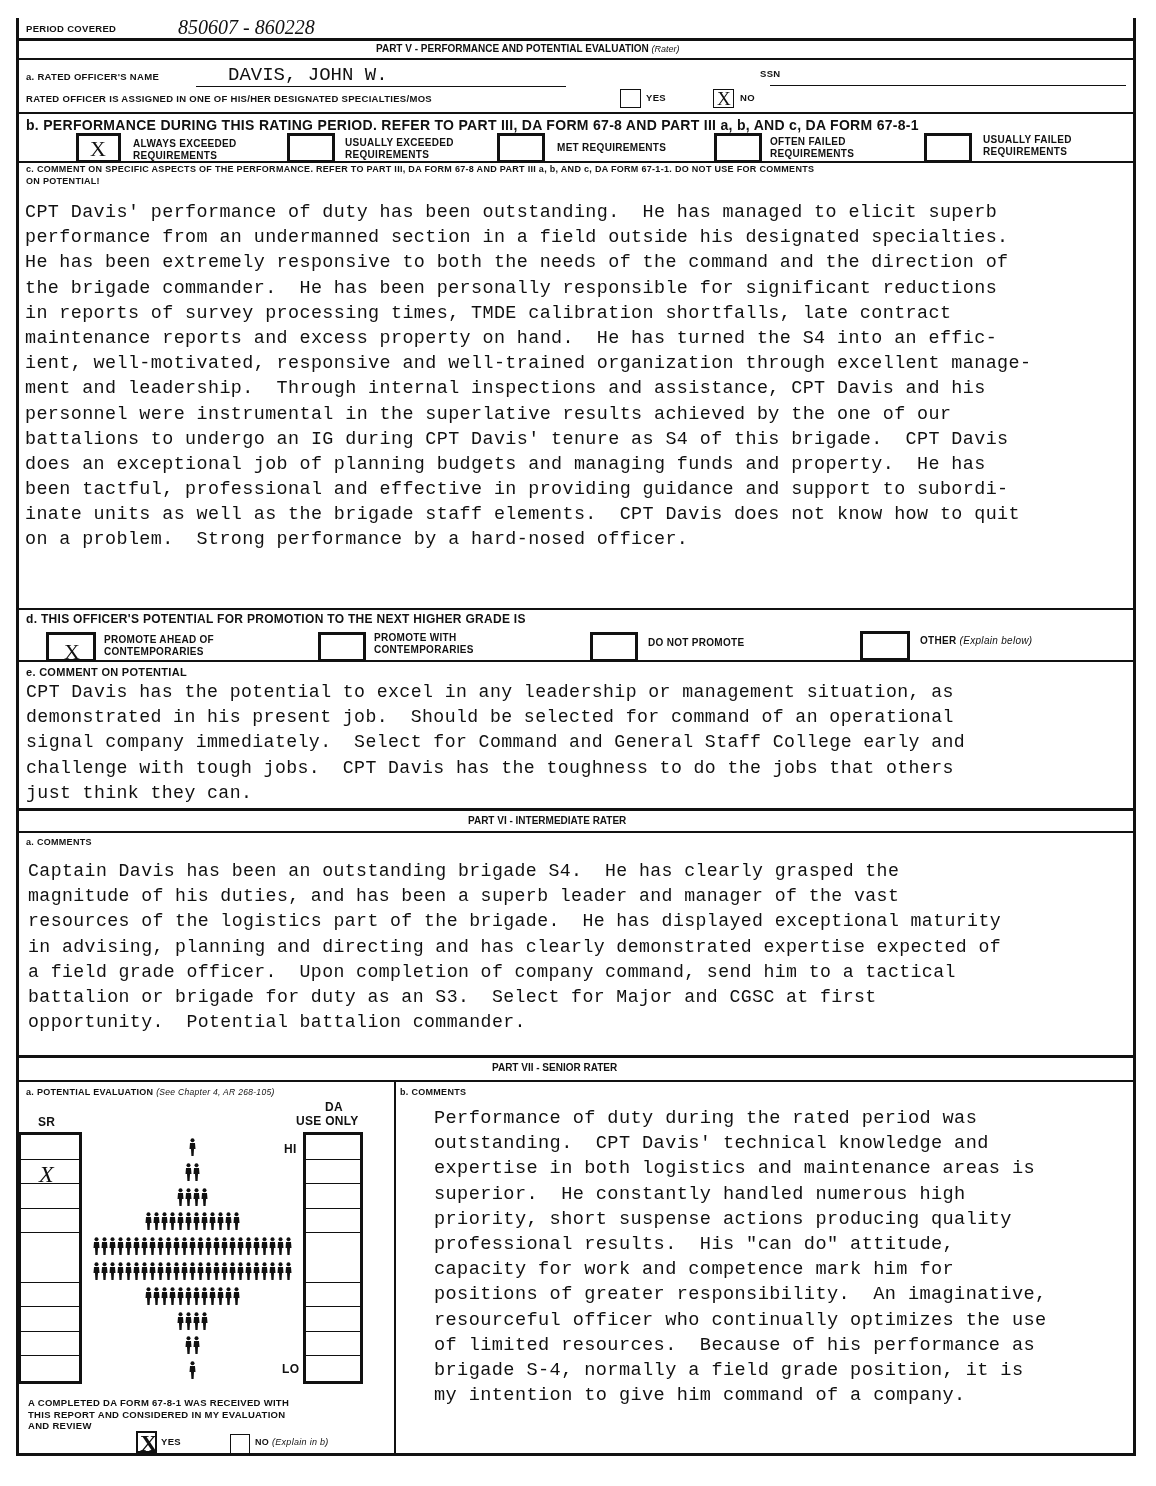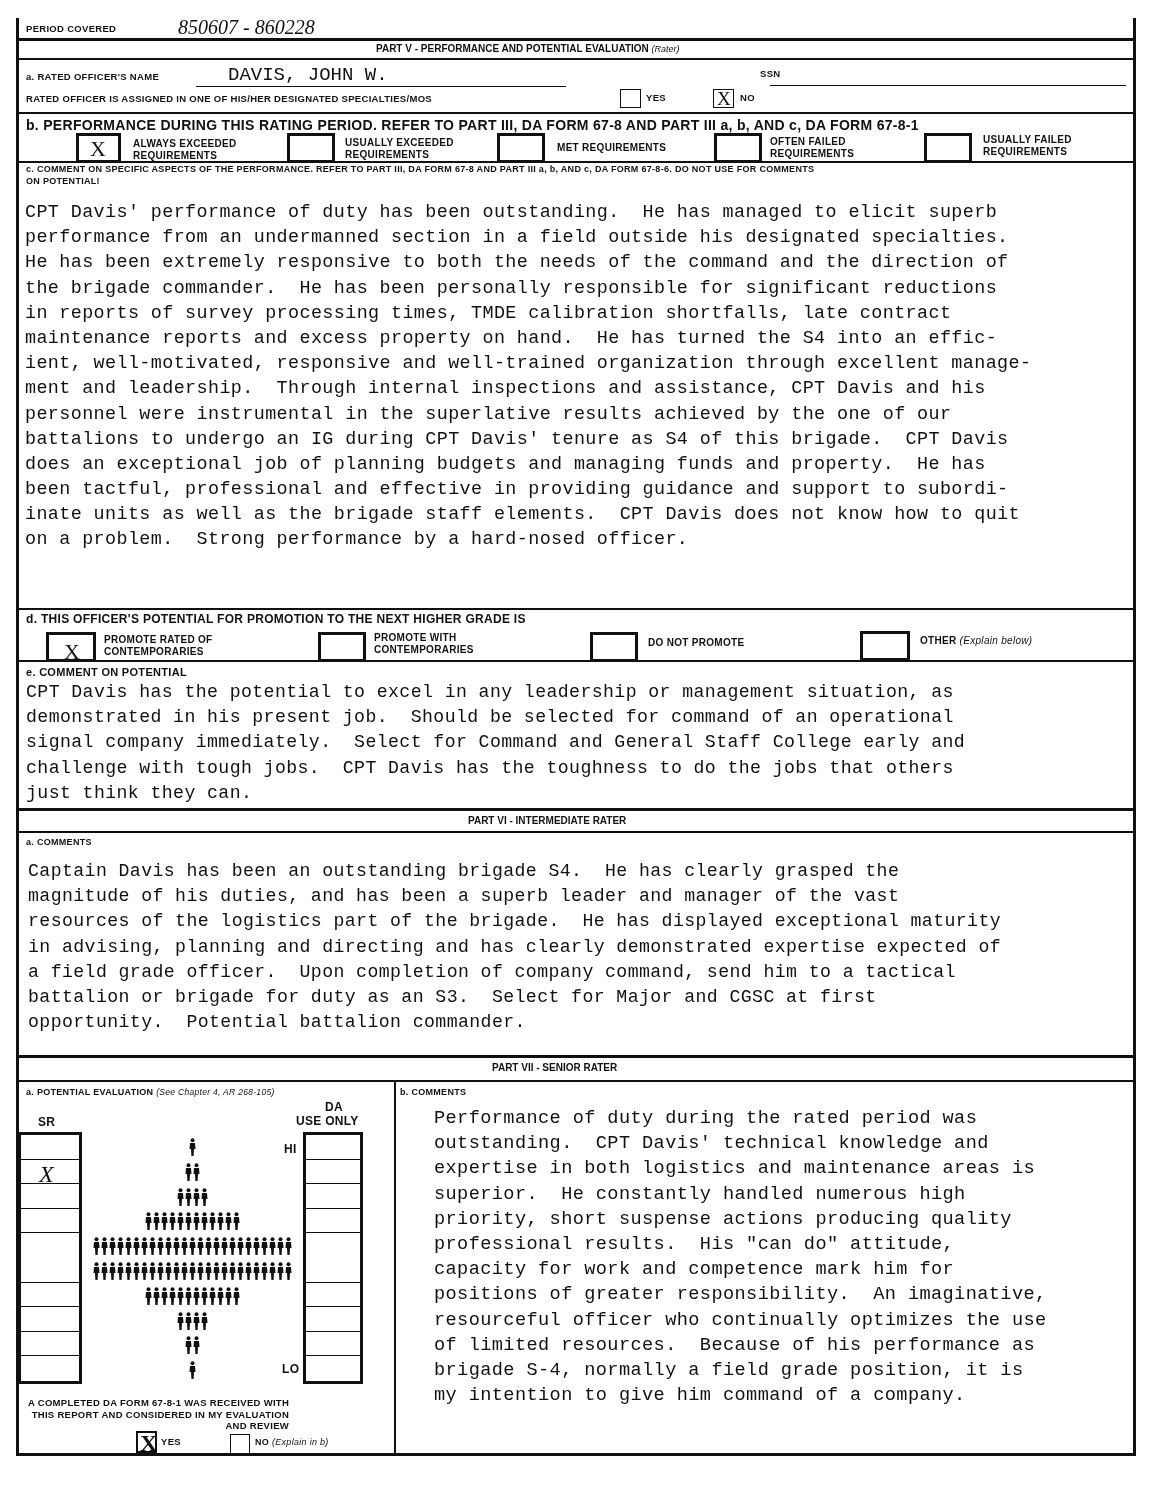--- a/index.html
+++ b/index.html
@@ -3,21 +3,21 @@
 <meta charset="utf-8">
 <style>
   html, body { margin: 0; padding: 0; background: #ffffff; }
   body { width: 1156px; height: 1486px; position: relative; overflow: hidden; color: #111; }
   .sans { font-family: "Liberation Sans", sans-serif; font-weight: bold; }
   .mono { font-family: "Liberation Mono", monospace; }
   .form { position: absolute; left: 16px; top: 18px; width: 1120px; height: 1438px;
           border-left: 3px solid #111; border-right: 3px solid #111; border-bottom: 3px solid #111; box-sizing: border-box; }
   .hline { position: absolute; left: 16px; width: 1120px; border-top: 2px solid #111; }
   .hline.thick { border-top: 3px solid #111; }
-  .label { position: absolute; font-size: 9.5px; letter-spacing: 0.3px; white-space: nowrap; text-align: right; }
+  .label { position: absolute; font-size: 9.5px; letter-spacing: 0.3px; white-space: nowrap; }
   .header-title { position: absolute; font-size: 10px; white-space: nowrap; }
   .typed { position: absolute; font-size: 19px; white-space: nowrap; }
   .box { position: absolute; border: 3px solid #111; box-sizing: border-box; background: #fff; }
   .box.thin { border-width: 1.5px; }
   .mark { position: absolute; font-family: "Liberation Serif", serif; font-size: 22px; line-height: 1; }
   .opt-label { position: absolute; font-size: 10px; line-height: 12px; white-space: nowrap; letter-spacing: 0.3px; }
   .para { position: absolute; font-size: 18.4px; line-height: 25.2px; white-space: pre; letter-spacing: 0.4px; }
   .para div { height: 25.2px; }
   .italic { font-style: italic; font-weight: normal; }
   .scale-col { position: absolute; border: 3px solid #111; box-sizing: border-box; }
@@ -87,34 +87,34 @@
 </div>
 
 <div class="box" style="left:924px;top:133px;width:48px;height:30px;"></div>
 <div class="opt-label sans" style="left:983px;top:134px;">
   <div>USUALLY FAILED</div>
     <div>REQUIREMENTS</div>
 </div>
 
 <div class="hline" style="top:161px;"></div>
 
-<span class="label sans" style="left:26px;top:164px;font-size:9px;">c. COMMENT ON SPECIFIC ASPECTS OF THE PERFORMANCE.  REFER TO PART III, DA FORM 67-8 AND PART III a, b, AND c, DA FORM 67-8-6.  DO NOT USE FOR COMMENTS</span>
+<span class="label sans" style="left:26px;top:164px;font-size:9px;">c. COMMENT ON SPECIFIC ASPECTS OF THE PERFORMANCE.  REFER TO PART III, DA FORM 67-8 AND PART III a, b, AND c, DA FORM 67-1-1.  DO NOT USE FOR COMMENTS</span>
 <span class="label sans" style="left:26px;top:176px;font-size:9px;">ON POTENTIAL!</span>
 
 <div class="para mono" id="perf-para" style="left:25px;top:200px;"><div>CPT Davis' performance of duty has been outstanding.  He has managed to elicit superb</div><div>performance from an undermanned section in a field outside his designated specialties.</div><div>He has been extremely responsive to both the needs of the command and the direction of</div><div>the brigade commander.  He has been personally responsible for significant reductions</div><div>in reports of survey processing times, TMDE calibration shortfalls, late contract</div><div>maintenance reports and excess property on hand.  He has turned the S4 into an effic-</div><div>ient, well-motivated, responsive and well-trained organization through excellent manage-</div><div>ment and leadership.  Through internal inspections and assistance, CPT Davis and his</div><div>personnel were instrumental in the superlative results achieved by the one of our</div><div>battalions to undergo an IG during CPT Davis' tenure as S4 of this brigade.  CPT Davis</div><div>does an exceptional job of planning budgets and managing funds and property.  He has</div><div>been tactful, professional and effective in providing guidance and support to subordi-</div><div>inate units as well as the brigade staff elements.  CPT Davis does not know how to quit</div><div>on a problem.  Strong performance by a hard-nosed officer.</div></div>
 
 <div class="hline" style="top:608px;"></div>
 
 <span class="label sans" style="left:26px;top:612px;font-size:12px;">d. THIS OFFICER'S POTENTIAL FOR PROMOTION TO THE NEXT HIGHER GRADE IS</span>
 
 <div class="box" style="left:46px;top:632px;width:50px;height:30px;">
   <span class="mark" style="left:15px;top:6px;">X</span>
 </div>
 <div class="opt-label sans" style="left:104px;top:634px;">
-  <div>PROMOTE RATED OF</div>
+  <div>PROMOTE AHEAD OF</div>
     <div>CONTEMPORARIES</div>
 </div>
 
 <div class="box" style="left:318px;top:632px;width:48px;height:30px;"></div>
 <div class="opt-label sans" style="left:374px;top:632px;">
   <div>PROMOTE WITH</div>
     <div>CONTEMPORARIES</div>
 </div>
 
 <div class="box" style="left:590px;top:632px;width:48px;height:30px;"></div>

